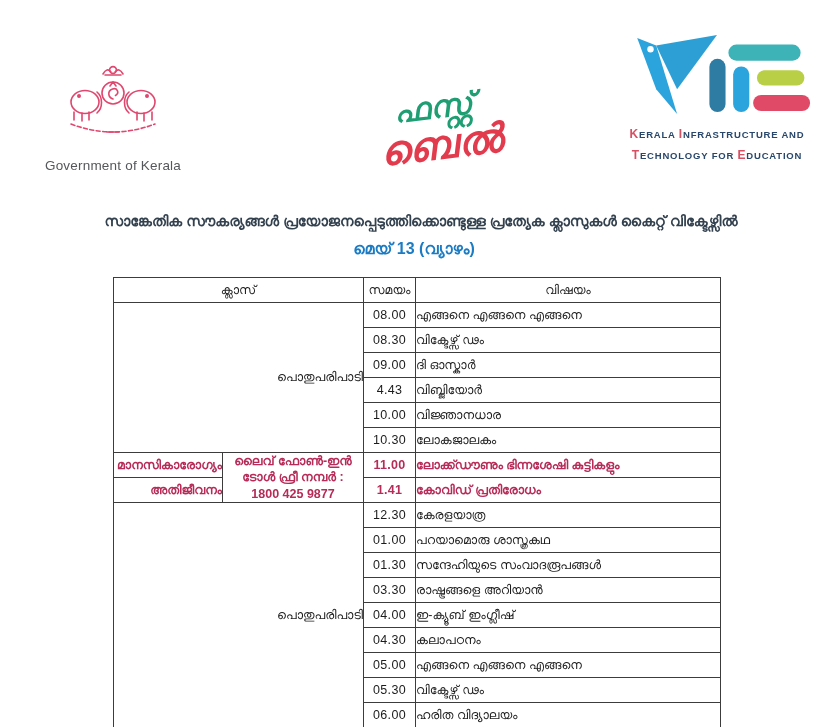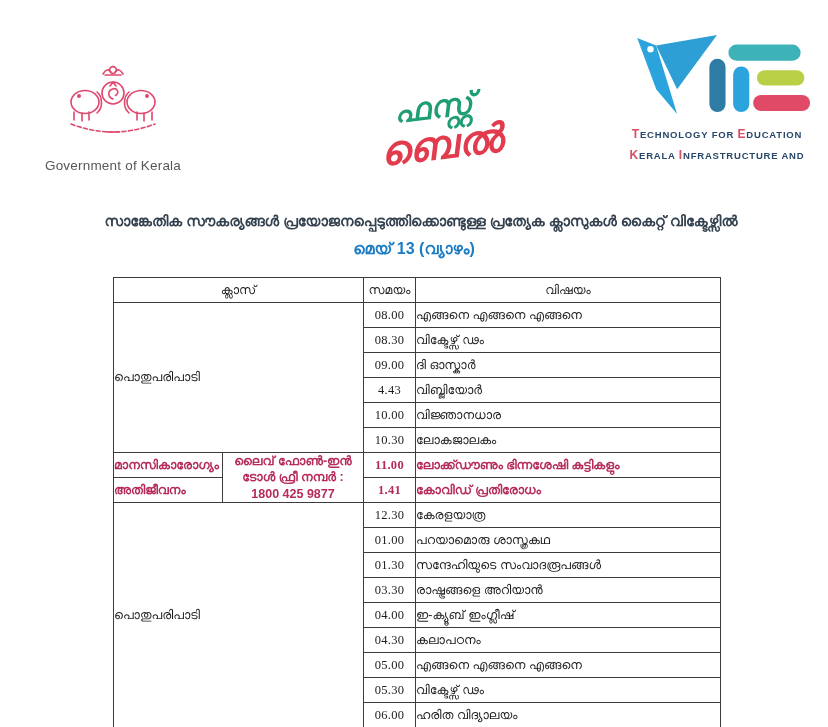--- a/index.html
+++ b/index.html
@@ -28,22 +28,22 @@
               font-size:14.5px;font-weight:bold;color:#33414f;padding-left:7px;}
   .date-line{position:absolute;left:0;top:240px;width:100%;text-align:center;
              font-size:16px;font-weight:bold;color:#1b7cc4;}
 
   
   table.sched{position:absolute;left:113px;top:277px;width:607px;
               border-collapse:collapse;table-layout:fixed;}
   table.sched td{border:1px solid #3c3c3c;font-size:12.5px;vertical-align:middle;
                  padding:0;height:24px;color:#1c1c1c;}
   td.hd{text-align:center;font-weight:normal;height:25px;}
-  td.cls{text-align:left;margin-top:24px;}
-  td.time{text-align:center;letter-spacing:.3px;font-family:Liberation Serif, serif;}
+  td.cls{text-align:right;margin-top:24px;}
+  td.time{text-align:center;letter-spacing:.3px;}
   td.subj{text-align:left;padding-left:30px;}
   tr.red td{color:#b62b58;font-weight:bold;}
   td.phone{text-align:center;font-size:11.5px;line-height:1.3;color:#b62b58;font-weight:bold;}
 </style>
 </head>
 <body>
 
 <div class="govt">
   <svg width="104" height="84" viewBox="0 0 104 84">
     <g fill="none" stroke="#e0476e" stroke-width="1.6" stroke-linecap="round">
@@ -85,22 +85,22 @@
     <rect x="92" y="30" width="17" height="56" rx="8.5" fill="#2e7ba3"></rect>
 
     <rect x="112" y="15" width="76" height="17" rx="8.5" fill="#3db3b8"></rect>
 
     <rect x="117" y="38" width="17" height="48" rx="8.5" fill="#2ba3dc"></rect>
 
     <rect x="142" y="42" width="50" height="16" rx="8" fill="#b9cf45"></rect>
 
     <rect x="138" y="68" width="60" height="17" rx="8.5" fill="#e14a67"></rect>
   </svg>
+  <div class="kite-word"><span class="kinit">K</span><span>ERALA </span><span class="kinit">I</span><span>NFRASTRUCTURE AND</span></div>
   <div class="kite-word"><span class="kinit">T</span><span>ECHNOLOGY FOR </span><span class="kinit">E</span><span>DUCATION</span></div>
-  <div class="kite-word"><span class="kinit">K</span><span>ERALA </span><span class="kinit">I</span><span>NFRASTRUCTURE AND</span></div>
 </div>
 
 <div class="page-title">സാങ്കേതിക സൗകര്യങ്ങൾ പ്രയോജനപ്പെടുത്തിക്കൊണ്ടുള്ള പ്രത്യേക ക്ലാസുകൾ കൈറ്റ് വിക്ടേഴ്സിൽ</div>
 <div class="date-line">മെയ് 13 (വ്യാഴം)</div>
 
 <table class="sched">
   <colgroup>
       <col style="width:109px">
       <col style="width:141px">
       <col style="width:52px">

